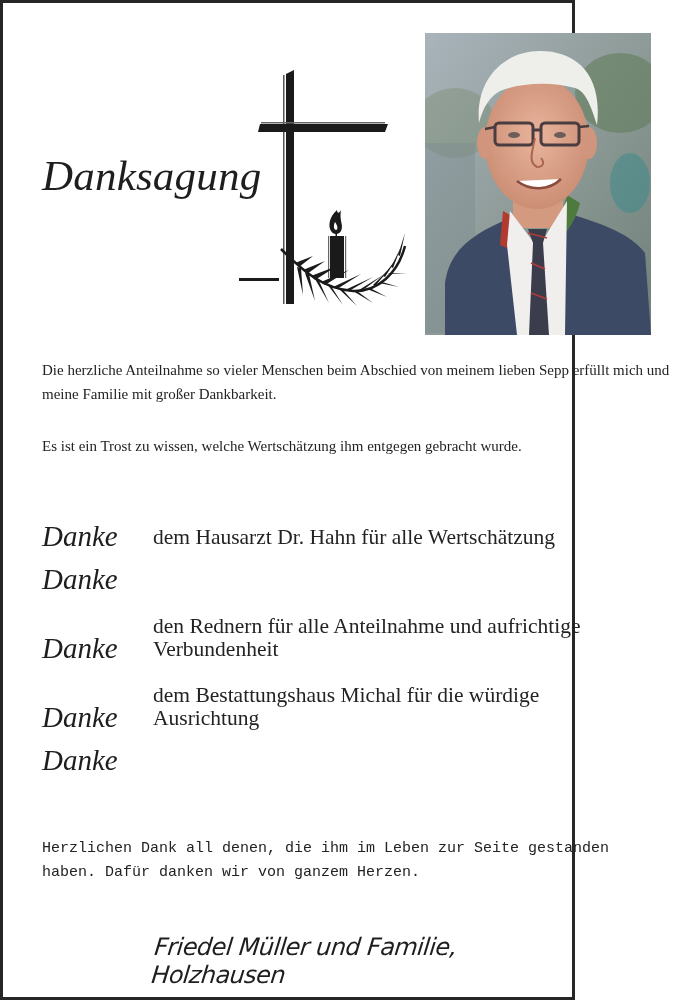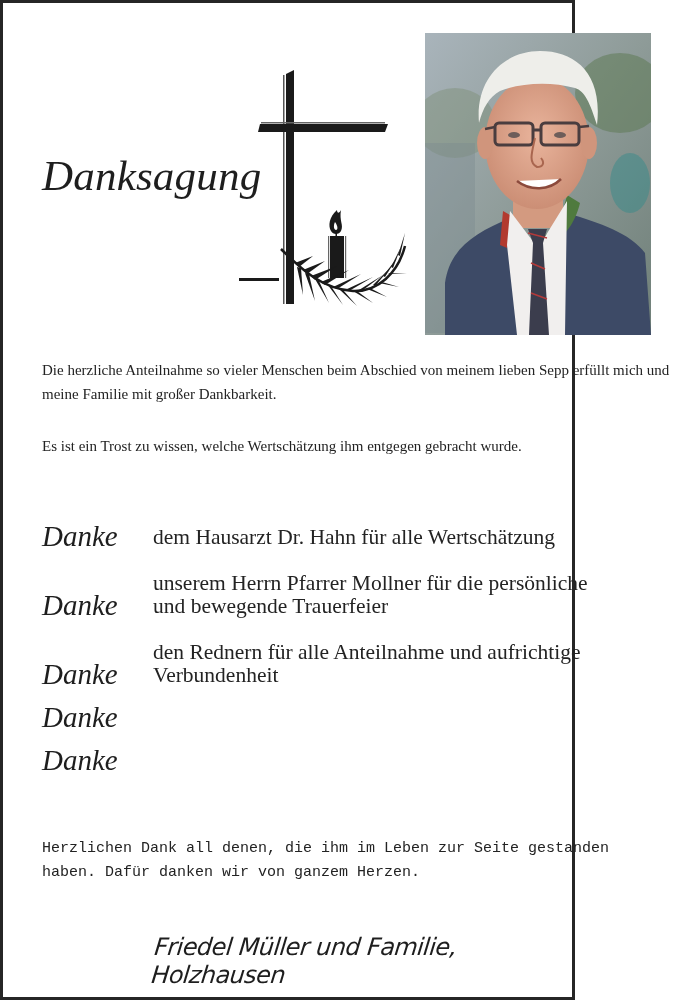--- a/index.html
+++ b/index.html
@@ -226,28 +226,28 @@
   <p class="body-text p1">Die herzliche Anteilnahme so vieler Menschen beim Abschied von meinem lieben Sepp erfüllt mich und meine Familie mit großer Dankbarkeit.</p>
   <p class="body-text p2">Es ist ein Trost zu wissen, welche Wertschätzung ihm entgegen gebracht wurde.</p>
 
   <ul class="thanks">
     <li>
       <span class="danke">Danke</span>
       <span class="detail">dem Hausarzt Dr. Hahn für alle Wertschätzung</span>
     </li>
     <li>
       <span class="danke">Danke</span>
-      <span class="detail">unserem Herrn Pfarrer Mollner für die persönliche und bewegende Trauerfeier</span>
     </li>
     <li>
       <span class="danke">Danke</span>
       <span class="detail">den Rednern für alle Anteilnahme und aufrichtige Verbundenheit</span>
     </li>
     <li>
       <span class="danke">Danke</span>
+      <span class="detail">dem Bestattungshaus Michal für die würdige Ausrichtung</span>
     </li>
     <li>
       <span class="danke">Danke</span>
     </li>
   </ul>
 
   <p class="body-text p3">Herzlichen Dank all denen, die ihm im Leben zur Seite gestanden haben. Dafür danken wir von ganzem Herzen.</p>
 
   <p class="signature">Friedel Müller und Familie, Holzhausen</p>
 </div>

